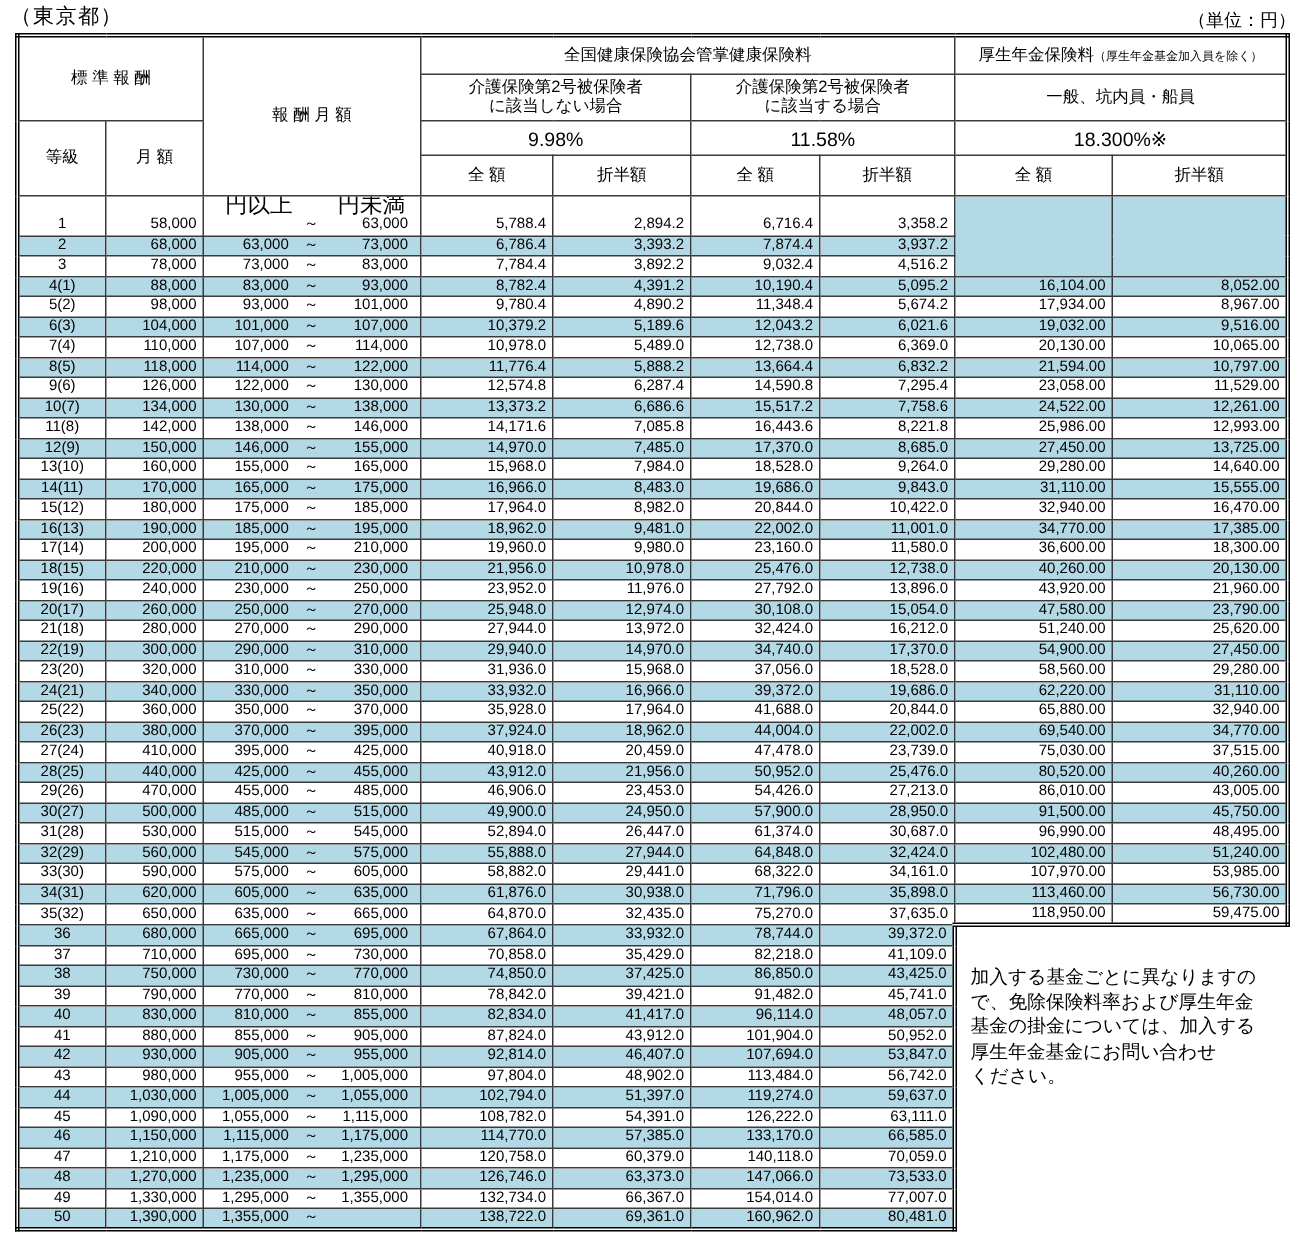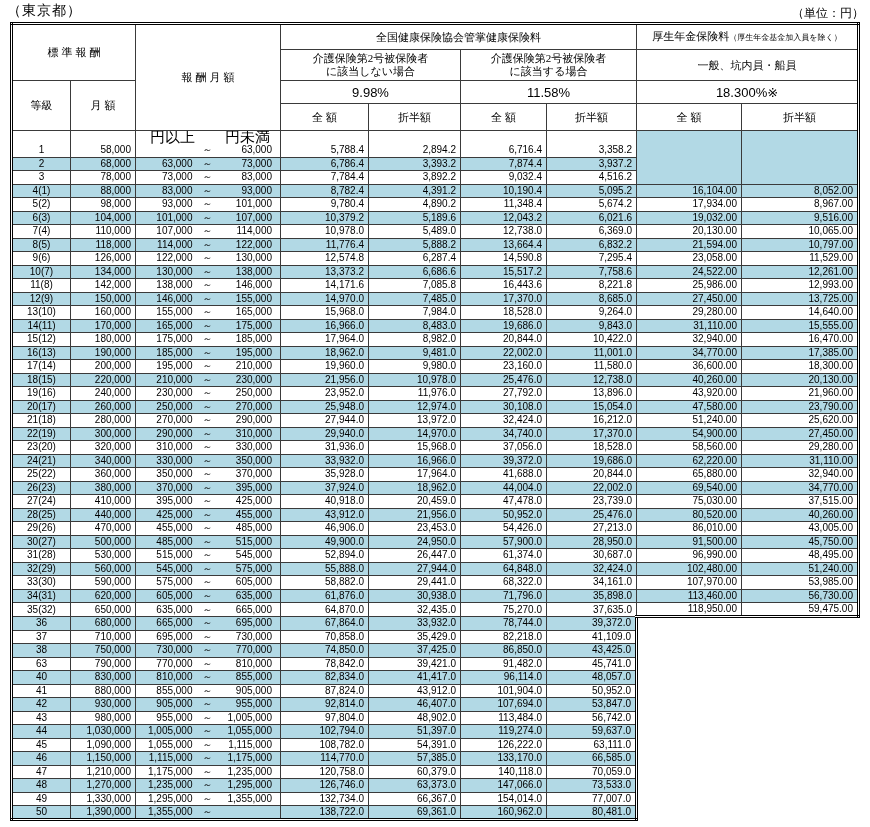--- a/index.html
+++ b/index.html
@@ -12,21 +12,21 @@
 
   table.premium { position:absolute; left:10px; top:22px; border-collapse:collapse;
     table-layout:fixed; }
   col.c-grade{width:59px;} col.c-month{width:65px;} col.c-range{width:145px;}
   col.c-hf{width:88px;} col.c-hh{width:92px;} col.c-cf{width:86px;} col.c-ch{width:90px;}
   col.c-pf{width:105px;} col.c-ph{width:117px;}
 
   th,td { border:1px solid #3a3a3a; font-weight:normal; overflow:hidden;
     white-space:nowrap; padding:0; }
   thead th { font-size:11px; text-align:center; vertical-align:middle; line-height:13px; }
-  tr.hr1{height:26px;} tr.hr2{height:31px;font-family:Liberation Serif, serif;} tr.hr3{height:23px;} tr.hr4{height:27px;}
+  tr.hr1{height:26px;} tr.hr2{height:31px;} tr.hr3{height:23px;} tr.hr4{height:27px;}
   tr.sub-row{height:13px;} tbody tr.data-row{height:13.5px;}
 
   
   .bt{border-top:3px double #000;} .bl{border-left:3px double #000;}
   .br{border-right:3px double #000;}
 
   .rate-cell{font-size:13px;text-align:center;}
   .pension-note-small{font-size:8px;margin-top:43px;}
   .two-line{line-height:13px;}
 
@@ -756,21 +756,21 @@
           <span class="range-upper">770,000</span>
         </div>
       </td>
       <td class="num">74,850.0</td>
       <td class="num">37,425.0</td>
       <td class="num">86,850.0</td>
       <td class="num edge-cell">43,425.0</td>
 
     </tr>
         <tr class="data-row narrow">
-      <td class="center bl">63</td>
+      <td class="center bl">39</td>
       <td class="num">790,000</td>
       <td class="range-cell">
         <div class="range-wrap">
           <span class="range-lower">770,000</span>
           <span class="range-tilde">～</span>
           <span class="range-upper">810,000</span>
         </div>
       </td>
       <td class="num">78,842.0</td>
       <td class="num">39,421.0</td>
@@ -951,15 +951,20 @@
       <td class="num">138,722.0</td>
       <td class="num">69,361.0</td>
       <td class="num">160,962.0</td>
       <td class="num edge-cell">80,481.0</td>
 
     </tr>
       </tbody>
   </table>
 
   <div class="note-block">
+    <p class="note-p2">加入する基金ごとに異なりますの
+で、免除保険料率および厚生年金
+基金の掛金については、加入する
+厚生年金基金にお問い合わせ
+ください。</p>
   </div>
 
 </div>
 
 </body></html>

